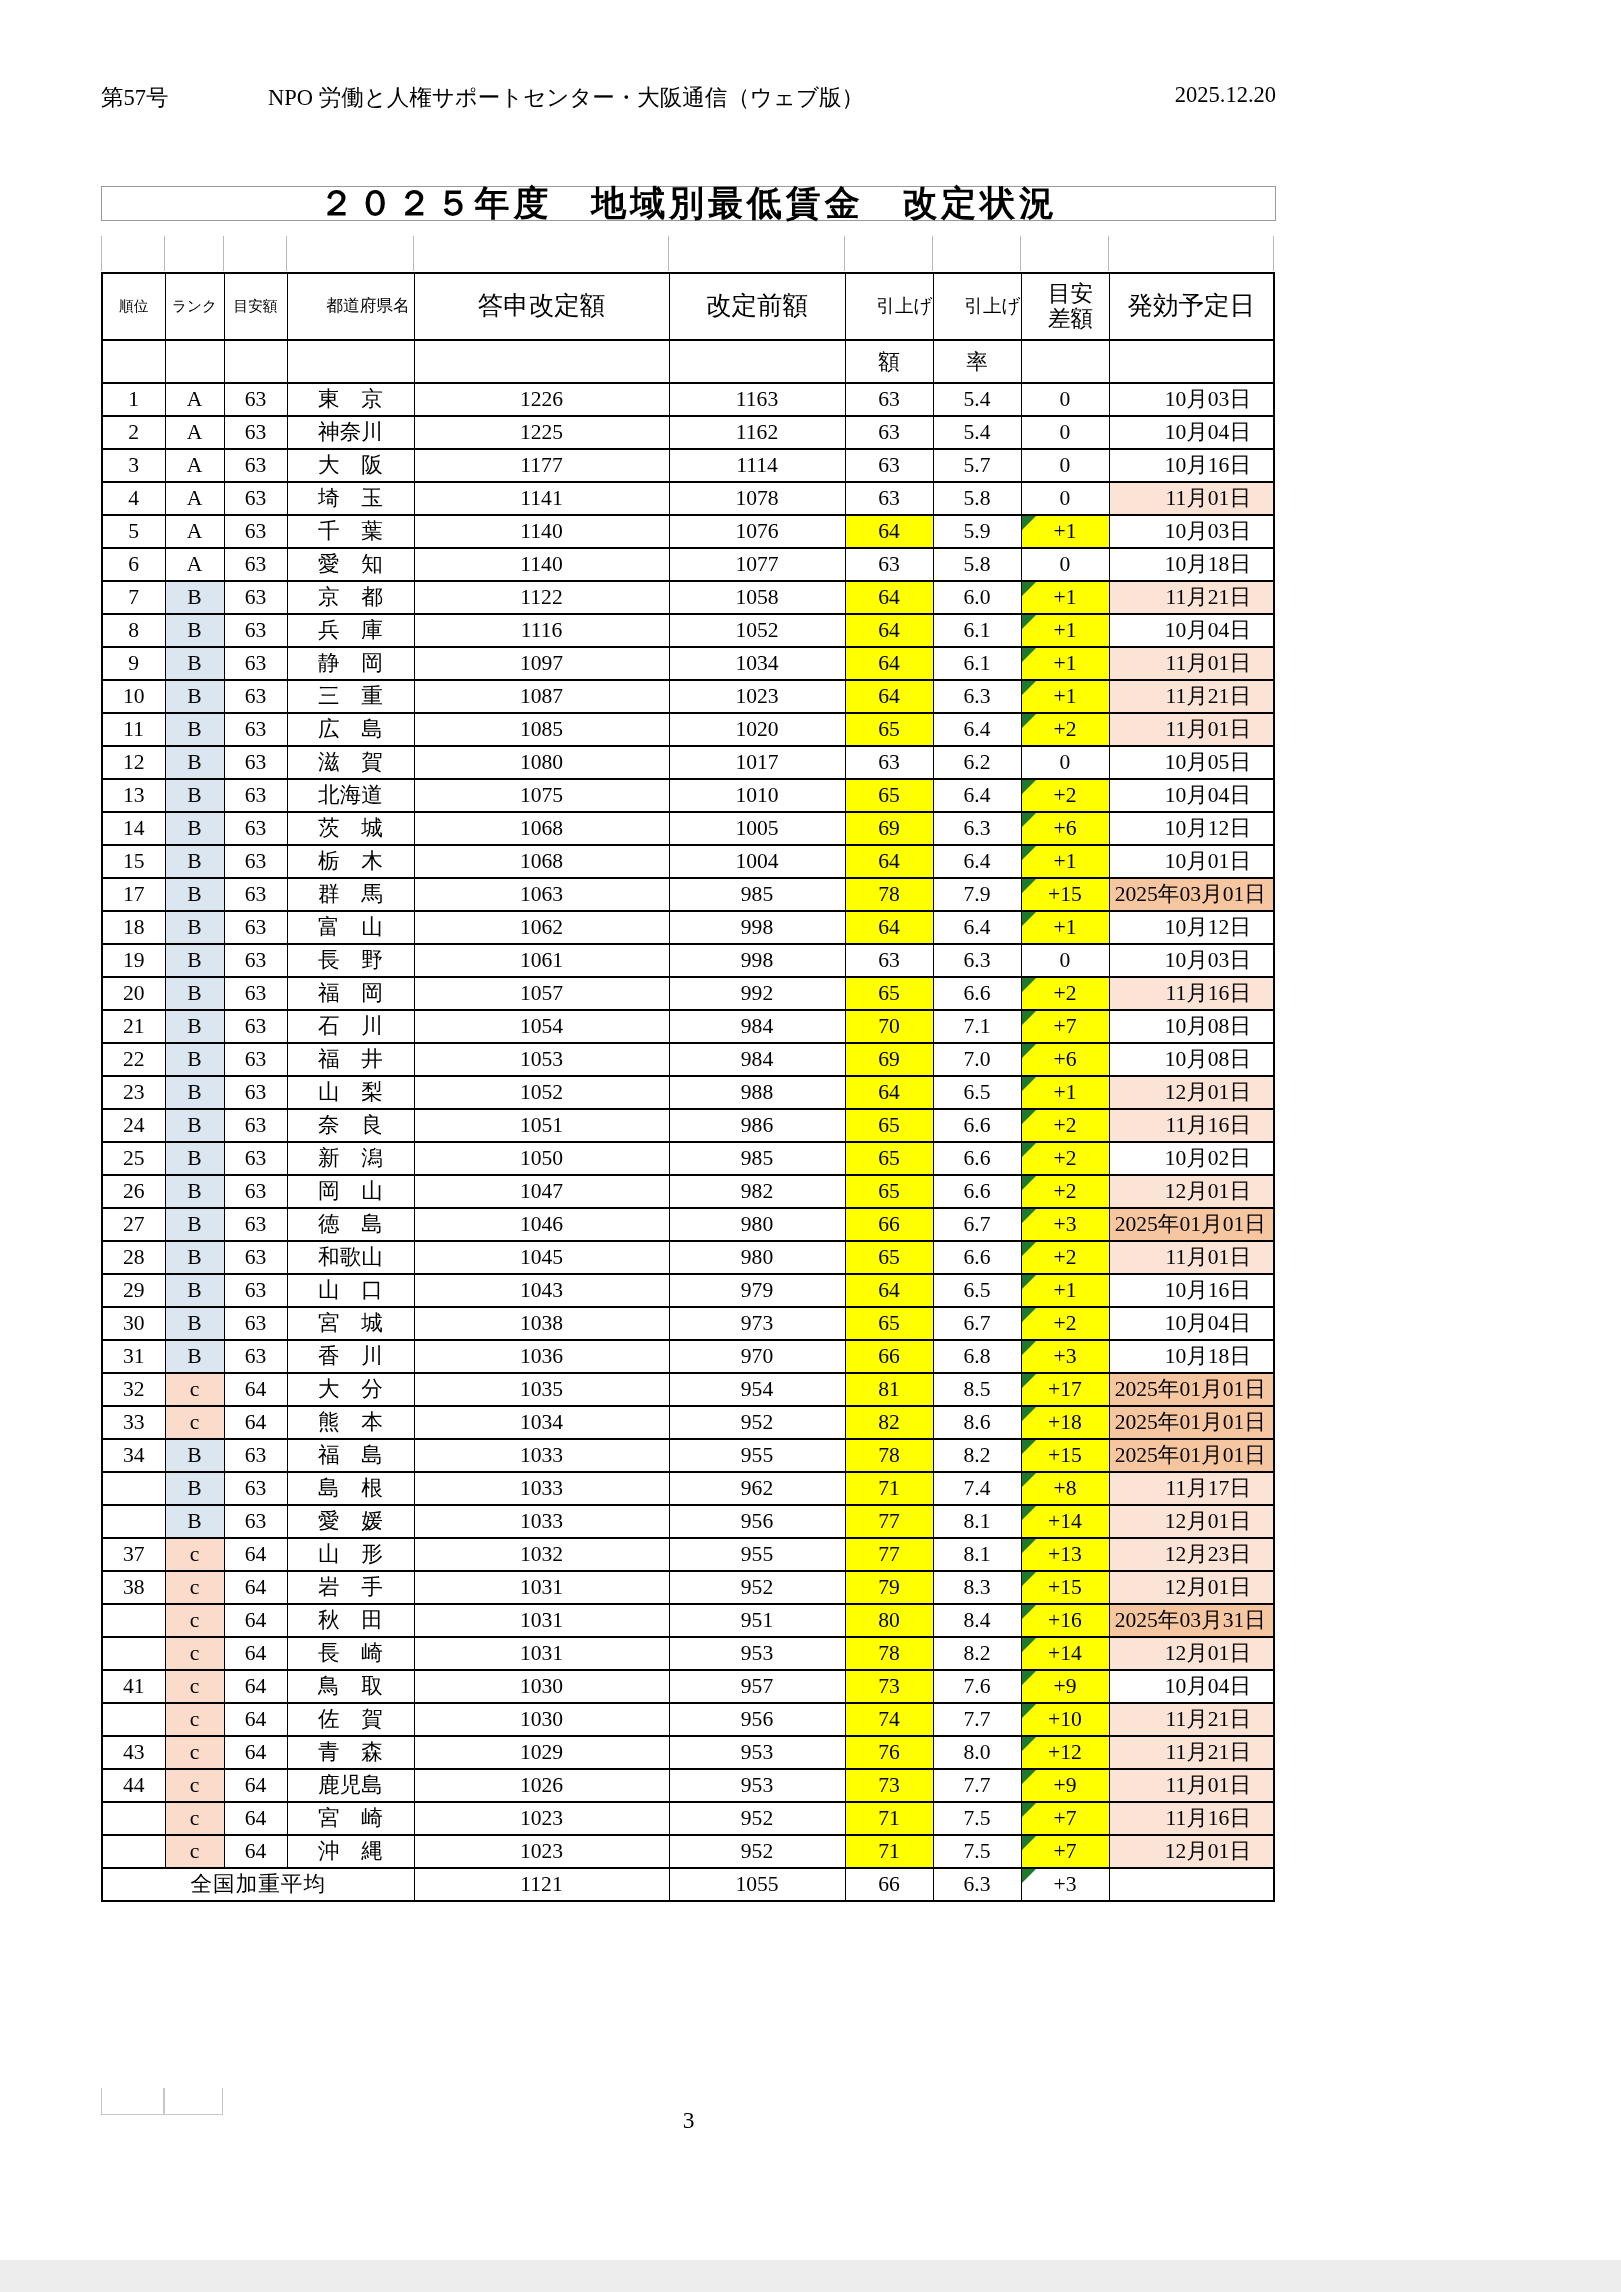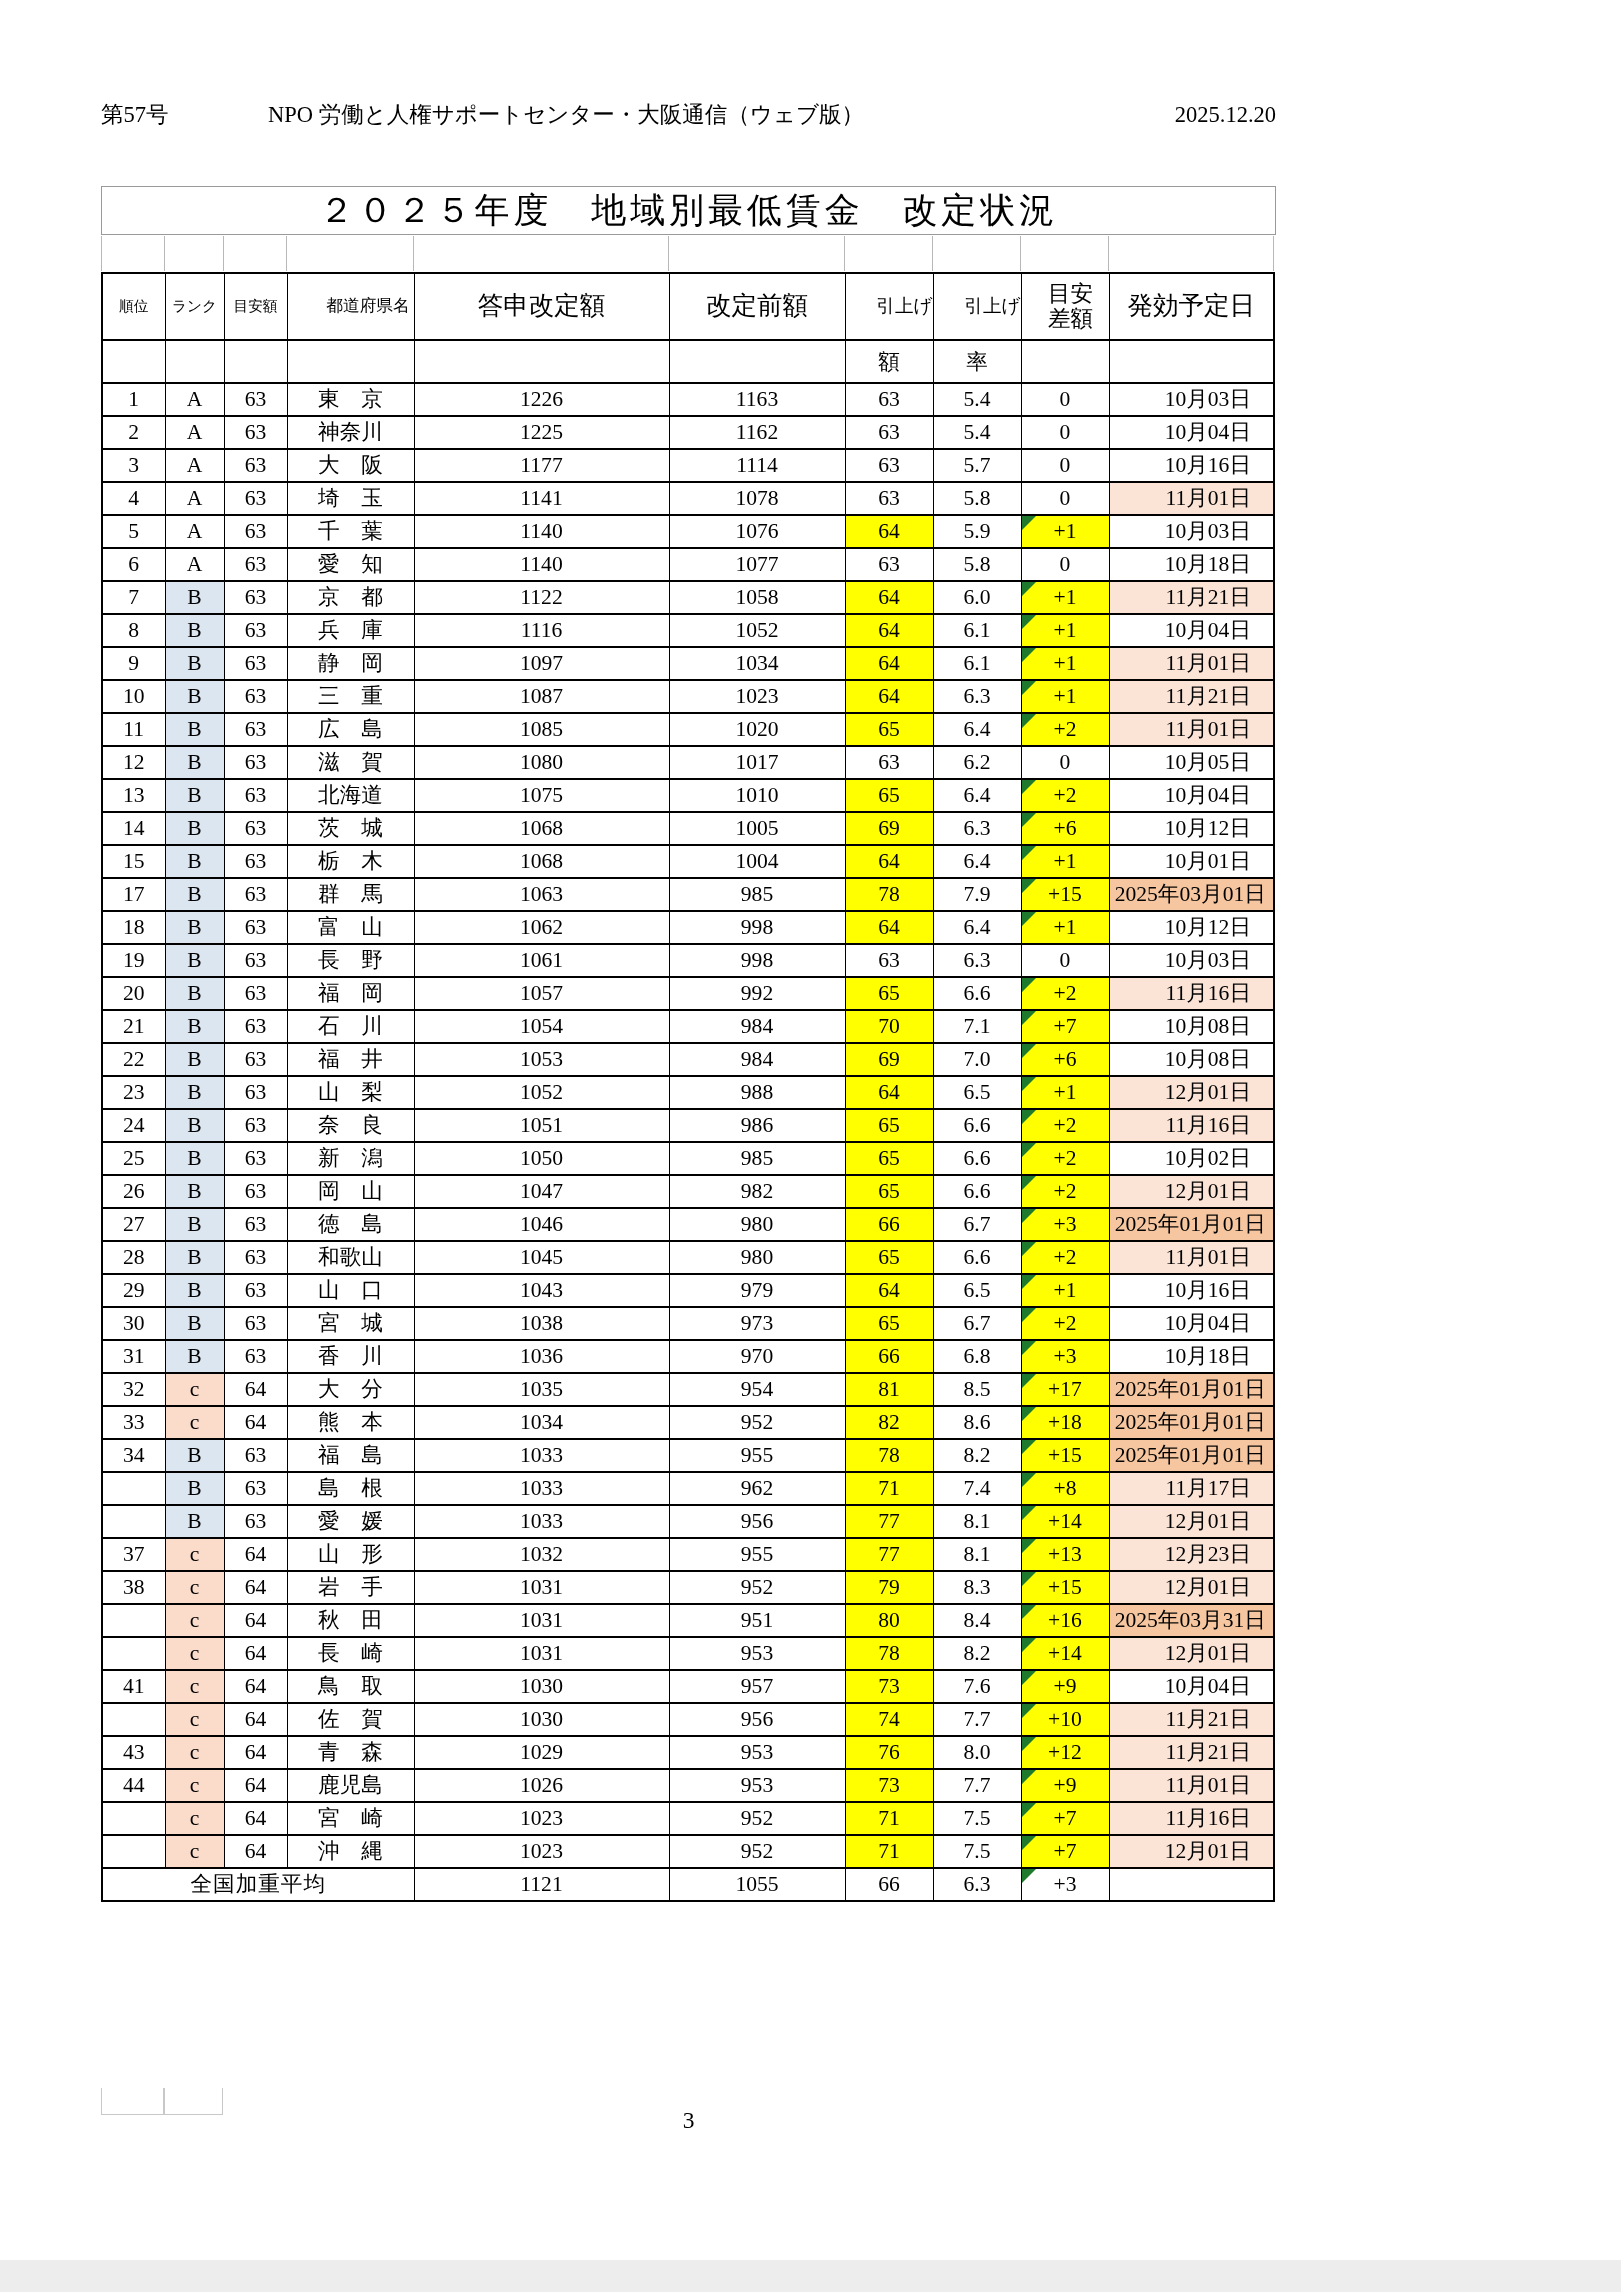--- a/index.html
+++ b/index.html
@@ -13,29 +13,29 @@
     --tbl-width:1175px;
     --yellow:#ffff00;
     --rankb:#dce6f1;
     --rankc:#fbdccb;
     --datep:#fbe3d6;
     --dates:#f5c69f;
     --green:#1f7a2e;
   }
   .page-header{
     position:absolute;top:82px;left:var(--tbl-left);width:var(--tbl-width);
-    display:flex;align-items:center;font-size:22.5px;white-space:nowrap;margin-top:17px;
+    display:flex;align-items:flex-start;font-size:22.5px;white-space:nowrap;
   }
   .page-header .issue{width:167px;}
   .page-header .pub{flex:1;text-align:left;}
   .page-header .hdate{text-align:right;}
   .title-box{
-    position:absolute;top:186px;left:var(--tbl-left);width:var(--tbl-width);height:49px;
+    position:absolute;top:186px;left:var(--tbl-left);width:var(--tbl-width);height:35px;
     border:1px solid #9a9a9a;display:flex;align-items:center;justify-content:center;
-    font-size:35px;font-weight:normal;letter-spacing:3.9px;box-sizing:border-box;
+    font-size:35px;font-weight:bold;letter-spacing:3.9px;box-sizing:border-box;
   }
   .spacer-row{
     position:absolute;top:236px;left:var(--tbl-left);width:var(--tbl-width);height:35px;
     display:flex;box-sizing:border-box;border-left:1px solid #b8b8b8;
   }
   .spacer-row div{box-sizing:border-box;border-right:1px solid #b8b8b8;height:100%;}
   .tbl{
     position:absolute;top:272px;left:var(--tbl-left);
     border-collapse:collapse;table-layout:fixed;
     border:2.5px solid #000;

